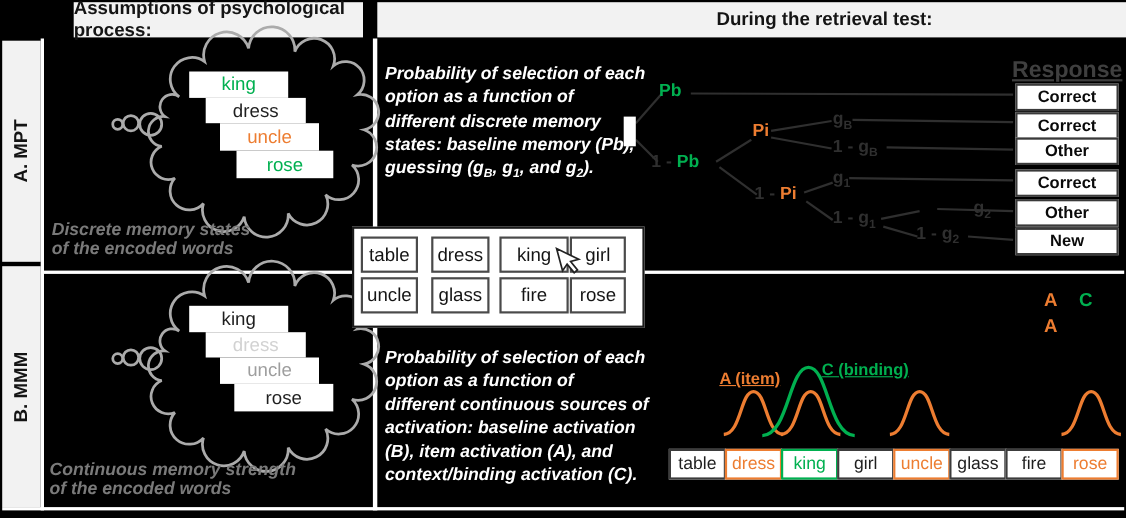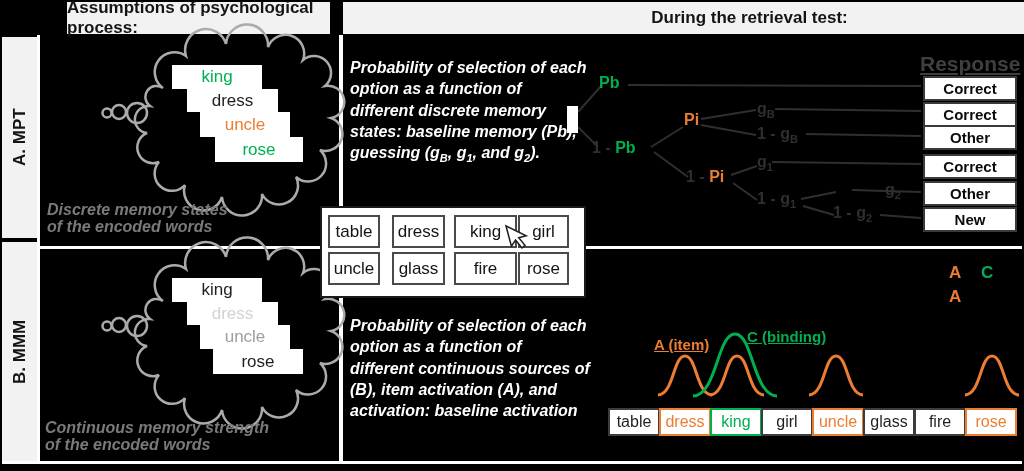--- a/index.html
+++ b/index.html
@@ -191,22 +191,23 @@
 
   <div class="cap" style="left:45px;top:419px;">
     <div>Continuous memory strength</div>
     <div>of the encoded words</div>
   </div>
 
   <div class="desc" style="left:350px;top:315px;">
     <div>Probability of selection of each</div>
     <div>option as a function of</div>
     <div>different continuous sources of</div>
+    <div>activation: baseline activation</div>
     <div>(B), item activation (A), and</div>
-    <div>activation: baseline activation</div>
+    <div>context/binding activation (C).</div>
   </div>
 
   <div class="clabel orange" style="left:654px;top:336px;">A (item)</div>
   <div class="clabel green" style="left:747px;top:328px;">C (binding)</div>
   <div class="corner orange" style="left:949px;top:263px;">A</div>
   <div class="corner green" style="left:981px;top:263px;">C</div>
   <div class="corner orange" style="left:949px;top:287px;">A</div>
 
   <div class="mw bd-ink" style="left:608px;width:48px;">table</div>
   <div class="mw bd-orange" style="left:659px;width:48px;">dress</div>

